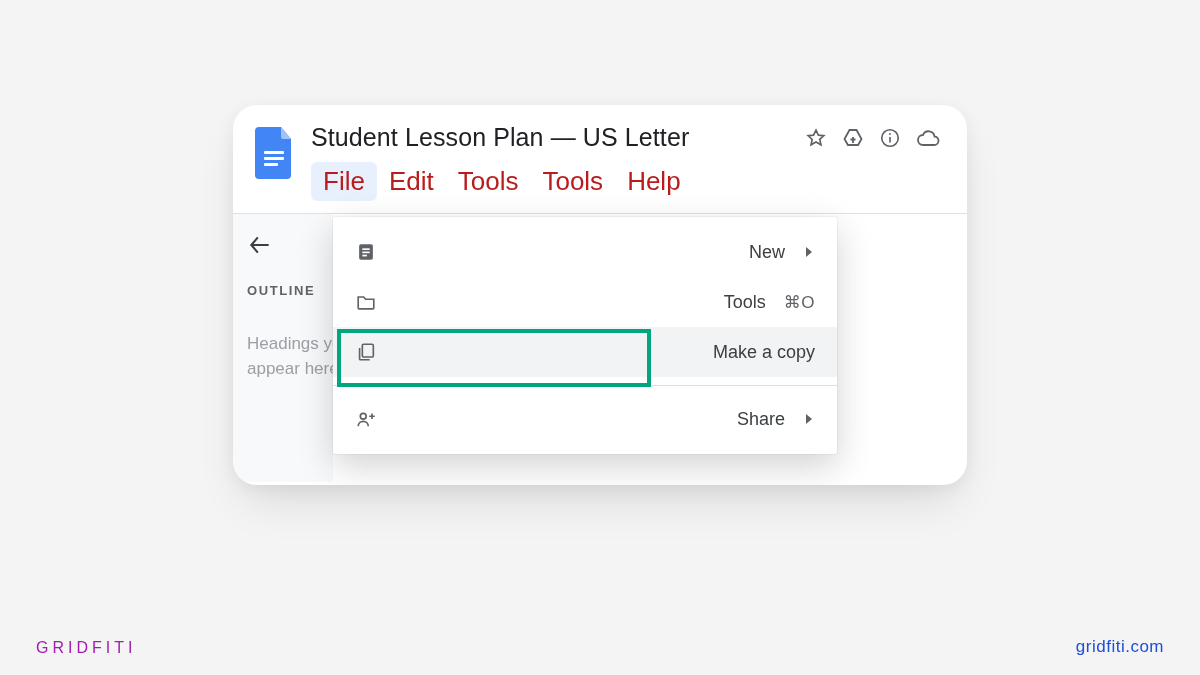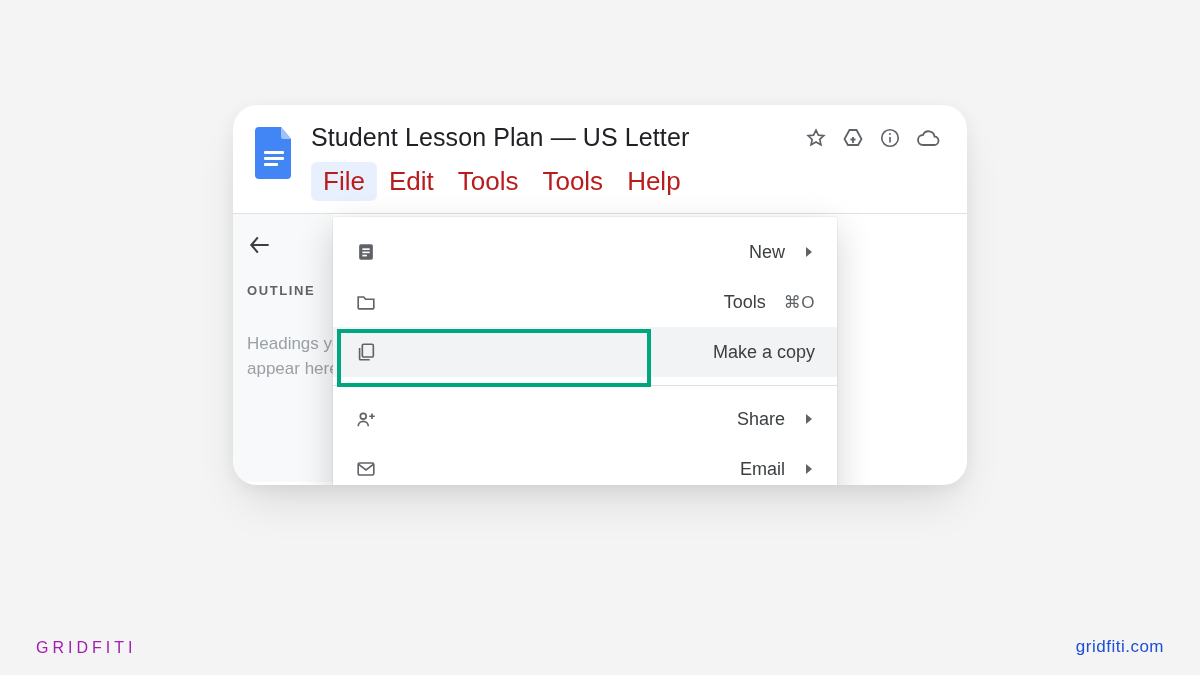--- a/index.html
+++ b/index.html
@@ -242,30 +242,20 @@
         <path d="M3.5 20 c0 -3.4 2.6 -5.4 5.5 -5.4 s5.5 2 5.5 5.4"></path>
         <line x1="18.5" y1="6" x2="18.5" y2="12"></line>
         <line x1="15.5" y1="9" x2="21.5" y2="9"></line>
       </svg>
       <span class="lbl">Share</span>
       <svg class="submenu-caret" width="12" height="12" viewBox="0 0 12 12">
           <path d="M3 1 l6 5 -6 5 z" fill="#5f6368" stroke="none"></path>
         </svg>
     </div>
 
-    <div class="mi">
-      <svg width="22" height="22" viewBox="0 0 24 24" stroke-width="1.8" style="color:#5f6368">
-        <rect x="3.5" y="5.5" width="17" height="13" rx="1.5"></rect>
-        <path d="M4 7 l8 6 8 -6"></path>
-      </svg>
-      <span class="lbl">Email</span>
-      <svg class="submenu-caret" width="12" height="12" viewBox="0 0 12 12">
-          <path d="M3 1 l6 5 -6 5 z" fill="#5f6368" stroke="none"></path>
-        </svg>
-    </div>
   </div>
 
   <div class="highlight-box"></div>
 
 </div>
 
 <div class="footer-left">GRIDFITI</div>
 <div class="footer-right">gridfiti.com</div>
 
 </body></html>

